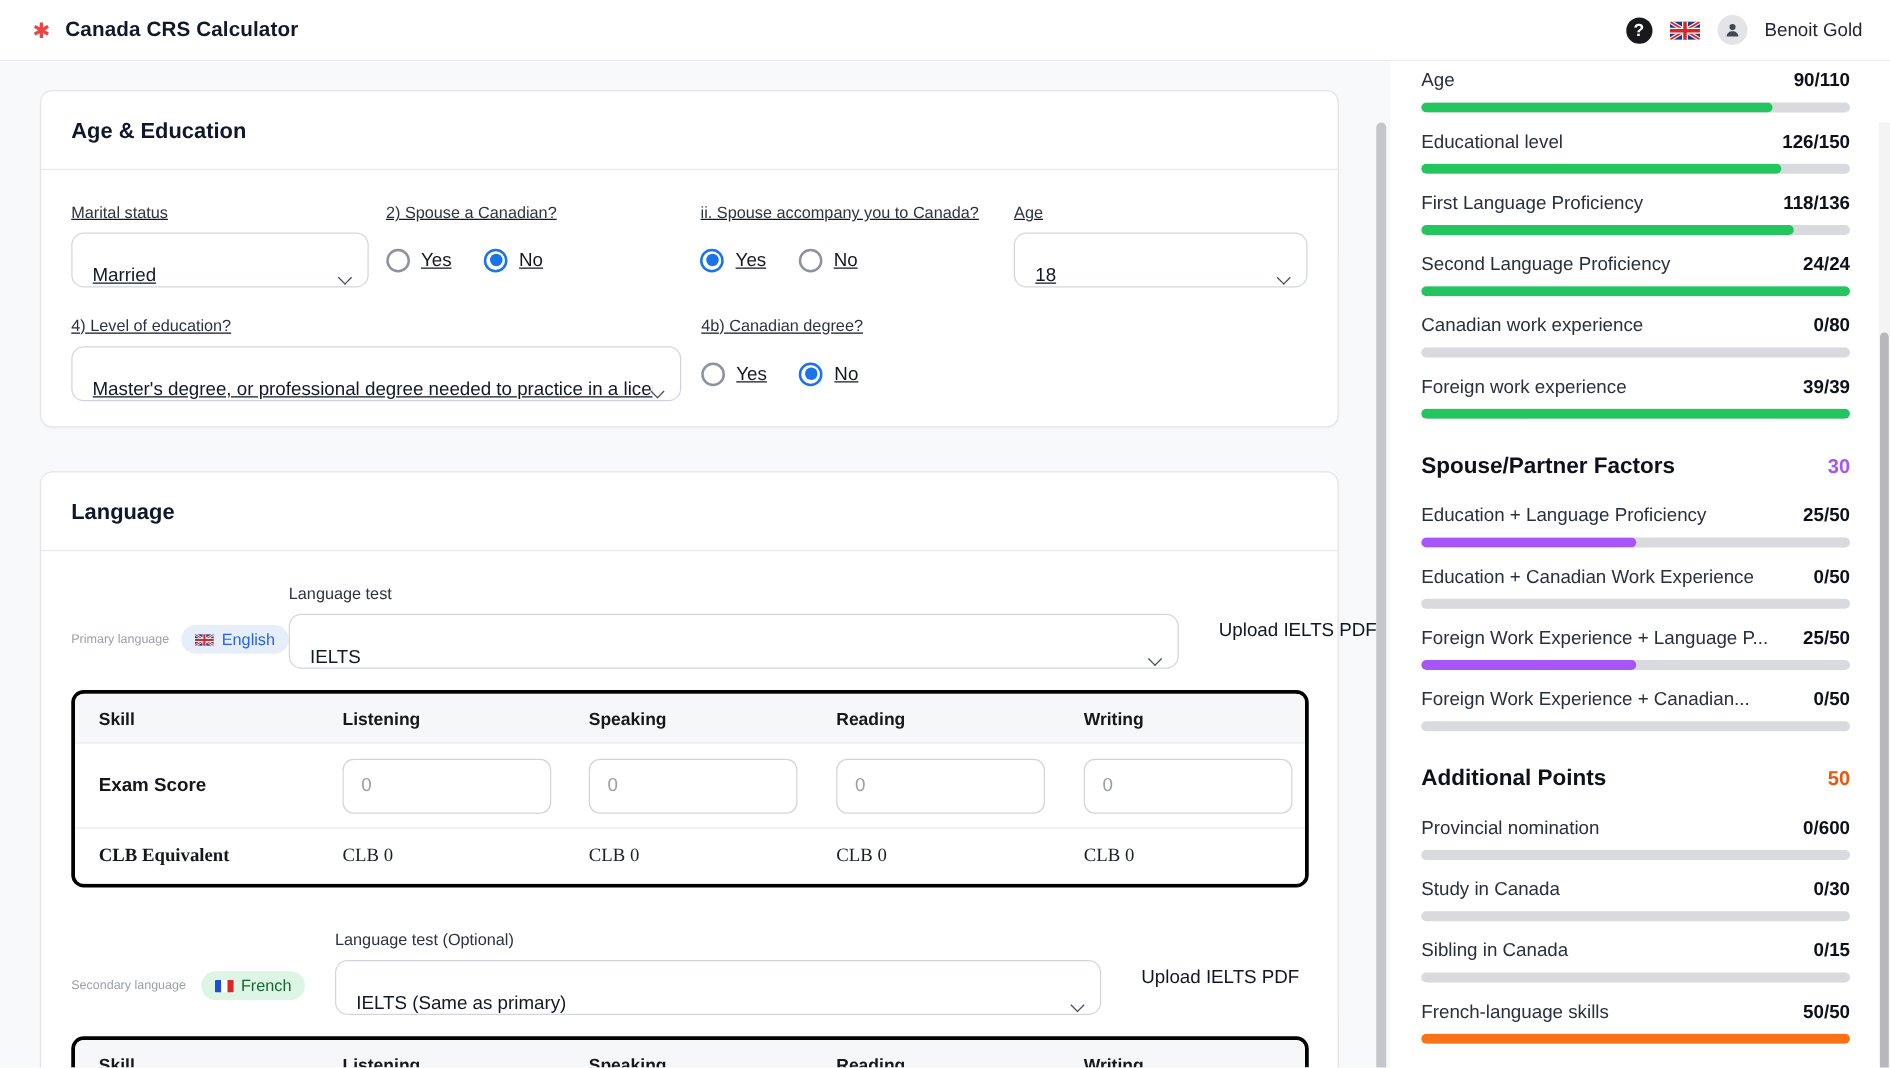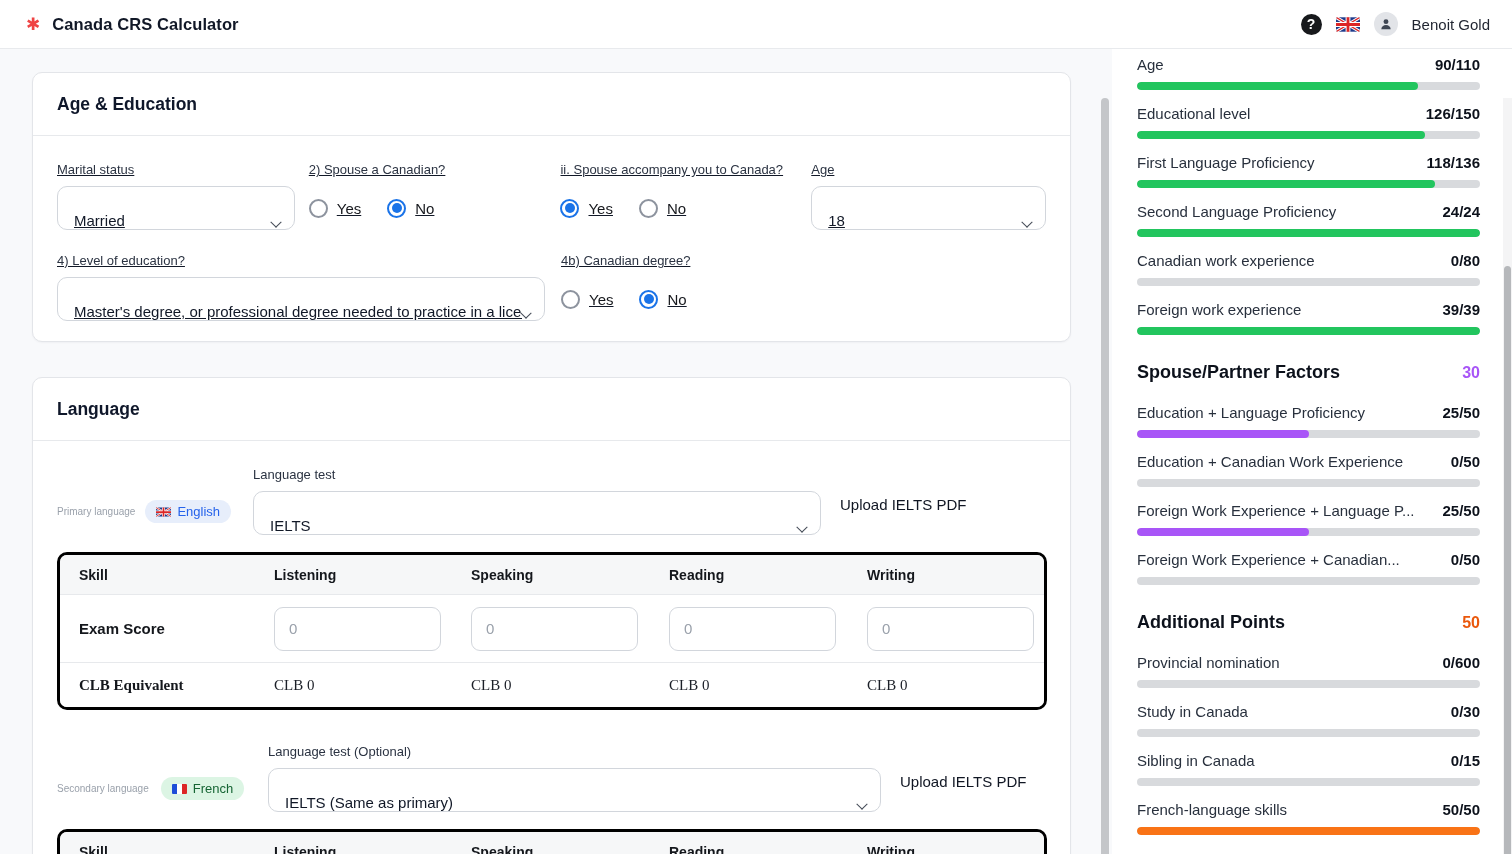--- a/index.html
+++ b/index.html
@@ -65,23 +65,23 @@
   .lang-row { display:flex; align-items:flex-end; }
   .lang-left { display:flex; align-items:center; gap:10px; padding-bottom:12px; }
   .lang-left.primary { width:196px; }
   .lang-left.secondary { width:211px;gap:12px; }
   .muted { font-size:10px; color:#9aa1ab; white-space:nowrap; }
   .pill { display:inline-flex; align-items:center; gap:6px; border-radius:999px;
     padding:4px 11px; font-size:13px; font-weight:500; white-space:nowrap; }
   .pill-blue { background:var(--badge-blue-bg); color:var(--badge-blue-text); }
   .pill-green { background:var(--badge-green-bg); color:var(--badge-green-text); }
   .pill svg { display:block; border-radius:1px; }
-  .lang-field .select { width:568px; }
+  .lang-field .select { width:712px; }
   .lang-field.sec .select { width:613px; }
-  .upload-btn { margin-left:19px; padding-bottom:22px; font-size:15px; font-weight:500;
+  .upload-btn { margin-left:32px; padding-bottom:22px; font-size:15px; font-weight:500;
     color:#101623; cursor:pointer; white-space:nowrap; }
 
   .skill-table { margin-top:17px; border:3px solid #000000; border-radius:10px; overflow:hidden; width:990px; }
   .t-row { display:grid; grid-template-columns:195px 197px 198px 198px 1fr; align-items:center; }
   .t-row > div { padding-left:19px; }
   .t-head { background:#f6f7f8; height:40px; border-bottom:1px solid #e7e9ec; }
   .t-head > div { font-size:14px; font-weight:700; color:#14171c; }
   .t-exam { height:68px; border-bottom:1px solid #e7e9ec; background:#fff; }
   .t-clb { height:44px; background:#fff;font-family:Liberation Serif, serif; }
   .row-label { font-size:15px; font-weight:700; color:#14171c; }

